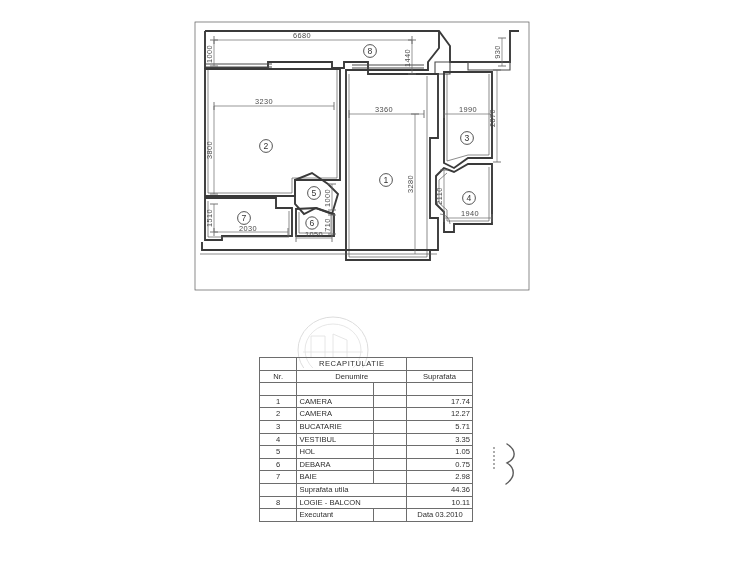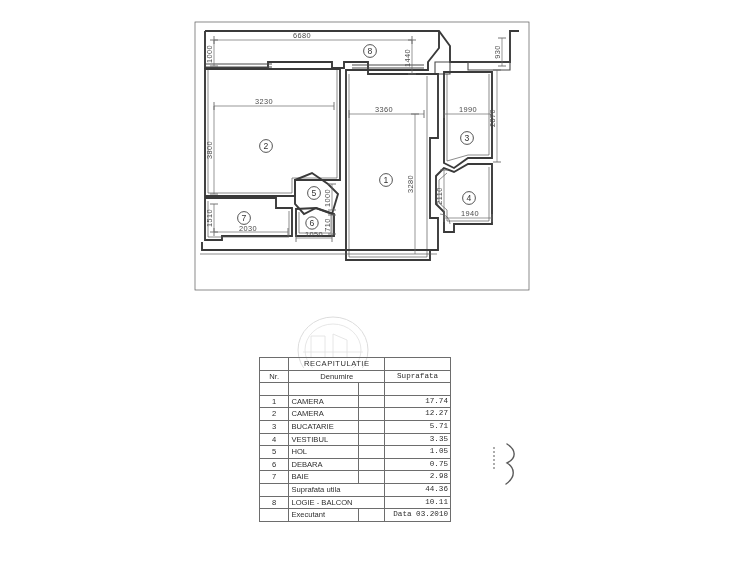--- a/index.html
+++ b/index.html
@@ -17,29 +17,29 @@
   .tick{stroke:#6a6a6a;stroke-width:0.9;}
   .roomcircle{fill:none;stroke:#3f3f3f;stroke-width:0.9;}
 
   .dimtext{font-family:"Liberation Sans",sans-serif;font-size:7.4px;
            fill:#4a4a4a;letter-spacing:0.4px;}
   .roomnum{font-family:"Liberation Sans",sans-serif;font-size:8.6px;
            fill:#333;text-anchor:middle;}
 
   
   #table-wrap{position:absolute;left:259px;top:357px;width:227px;height:190px;}
-  table.recap{border-collapse:collapse;width:192px;
+  table.recap{border-collapse:collapse;width:214px;
               font-family:"Liberation Sans",sans-serif;
               font-size:7.6px;color:#2e2e2e;background:transparent;}
   table.recap td{border:1px solid #6d6d6d;padding:0 2px;height:11.6px;
                  line-height:11.6px;white-space:nowrap;overflow:hidden;}
   .c-nr{width:42px;text-align:center;}
   .c-name{width:80px;text-align:left;padding-left:3px;}
   .c-mid{width:36px;}
-  .c-area{width:66px;text-align:right;padding-right:3px;font-family:Liberation Mono, monospace;}
+  .c-area{width:66px;text-align:right;padding-right:3px;}
   .title-cell{text-align:center;letter-spacing:0.5px;}
   .hdr{text-align:center;}
   .span-name{text-align:left;padding-left:3px;}
   .blankrow td{height:9px;line-height:9px;}
 
   
   #stamp{position:absolute;left:281px;top:306px;width:104px;height:62px;
          pointer-events:none;opacity:.30;}
   #stamp svg{display:block;}
 
@@ -330,21 +330,21 @@
       <tr>
         <td class="c-nr">8</td>
         <td class="c-name span-name" colspan="2">LOGIE - BALCON</td>
         <td class="c-area">10.11</td>
       </tr>
 
       <tr>
         <td class="c-nr"></td>
         <td class="c-name">Executant</td>
         <td class="c-mid"></td>
-        <td class="c-area" style="text-align:right;padding-left:3px">Data  03.2010</td>
+        <td class="c-area" style="text-align:center;padding-left:3px">Data  03.2010</td>
       </tr>
     </tbody>
   </table>
 </div>
 
 <div id="mark">
   <svg width="46" height="48" viewBox="0 0 46 48" xmlns="http://www.w3.org/2000/svg">
     <path d="M 7 6 L 7 30" stroke="#6a6a6a" stroke-width="1.1" fill="none" stroke-dasharray="2 2"></path>
     <path d="M 20 3 C 29 9, 30 17, 20 22 C 28 27, 29 36, 19 43" stroke="#5a5a5a" stroke-width="1.4" fill="none" stroke-linecap="round"></path>
   </svg>

